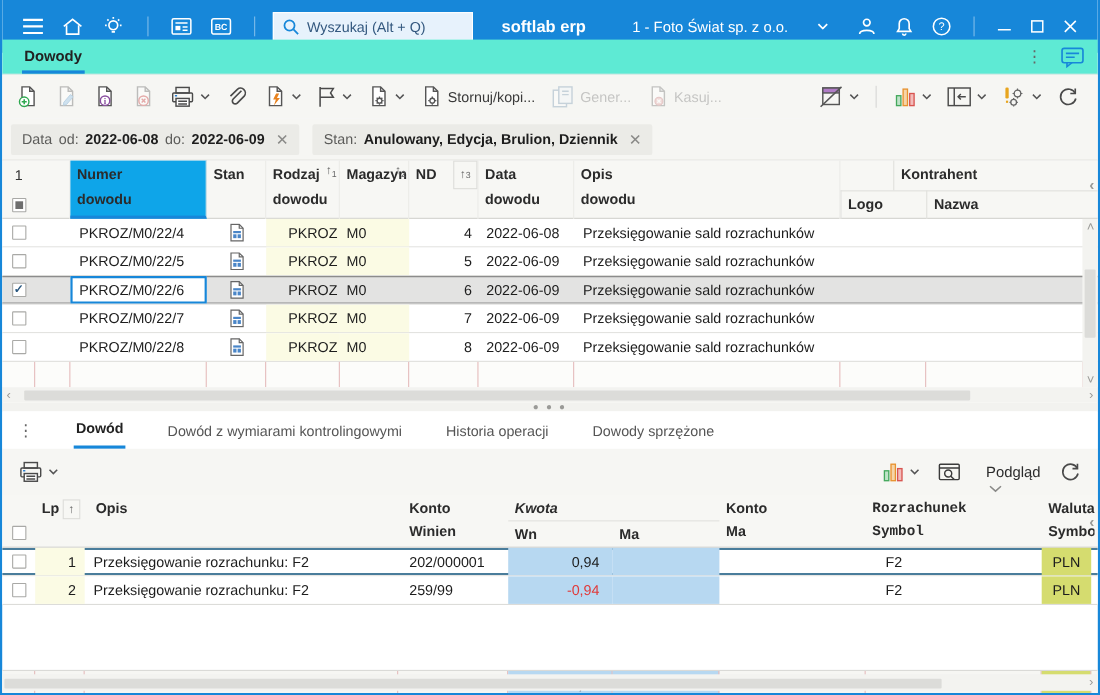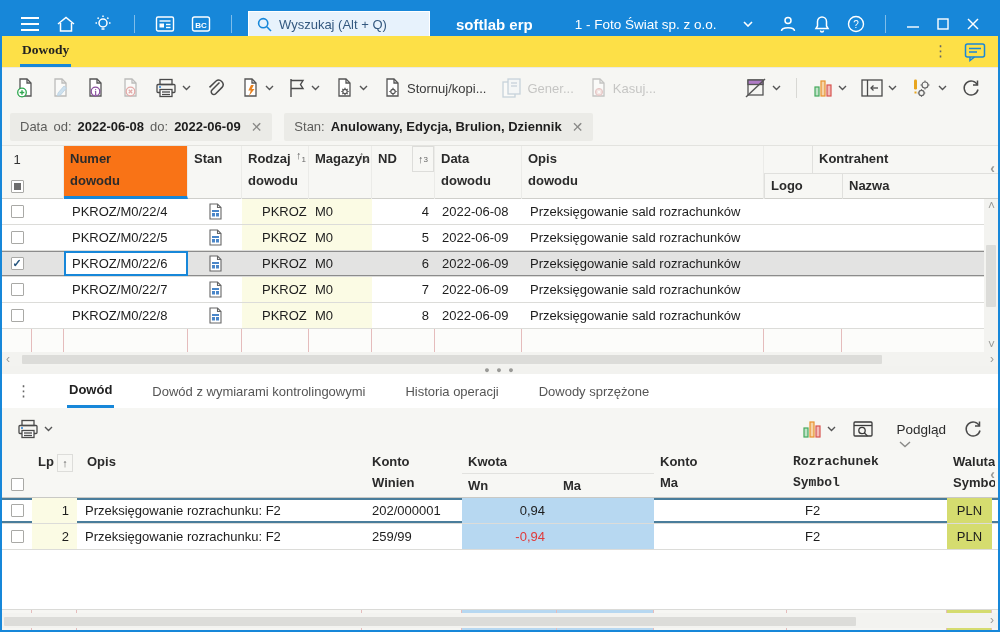--- a/index.html
+++ b/index.html
@@ -16,22 +16,22 @@
   .tb-ic{margin:0 8px;cursor:pointer;}
   .searchbox{display:flex;align-items:center;gap:7px;width:182px;height:26px;background:#e7f2fc;
              border:1px solid #ffffff;box-sizing:border-box;padding:0 8px;margin-left:4px;}
   .searchbox span{font-size:13px;color:#33587f;white-space:nowrap;}
   .appname{color:#fff;font-size:15px;font-weight:700;margin-left:26px;white-space:nowrap;}
   .company{display:flex;align-items:center;gap:26px;margin-left:42px;color:#fff;font-size:13.5px;cursor:pointer;white-space:nowrap;}
   .tb-right{margin-left:auto;display:flex;align-items:center;}
   .winbtn{width:30px;height:28px;display:flex;align-items:center;justify-content:center;cursor:pointer;}
 
   
-  .viewtabs{position:absolute;left:0;top:36px;right:0;height:32px;background:#fde047;
-            border-bottom:1px solid #e9e9e6;display:flex;align-items:stretch;box-sizing:border-box;font-family:Liberation Serif, serif;}
+  .viewtabs{position:absolute;left:0;top:36px;right:0;height:32px;background:#5eead4;
+            border-bottom:1px solid #e9e9e6;display:flex;align-items:stretch;box-sizing:border-box;}
   .vtab{margin-left:18px;display:flex;align-items:center;font-size:13.5px;font-weight:700;color:#222;
         border-bottom:3px solid #1787d9;padding:0 2px;cursor:pointer;}
   .vt-right{margin-left:auto;display:flex;align-items:center;gap:16px;padding-right:12px;}
   .vt-dots{color:#666;font-size:15px;cursor:pointer;line-height:1;}
 
   
   .toolbar{position:absolute;left:0;top:68px;right:0;height:40px;background:#f6f6f3;
            display:flex;align-items:center;padding:0 10px;box-sizing:border-box;gap:9px;}
   .tbtn{display:flex;align-items:center;gap:4px;cursor:pointer;padding:2px;}
   .tbtn .lbl{font-size:13px;color:#3a3a3a;white-space:nowrap;}
@@ -48,21 +48,21 @@
   .chip .k{color:#5c5c5a;}
   .chip .v{color:#1d1d1d;font-weight:700;}
   .chip .x{color:#8a8a88;font-size:14px;margin-left:4px;cursor:pointer;}
 
   
   .mcols{display:grid;grid-template-columns:30px 32px 124px 54px 67px 63px 63px 87px 242px 78px 143px 1fr;}
   .mheader{position:absolute;left:0;top:146px;right:0;height:53px;background:#f7f7f4;
            border-bottom:1px solid #cfcfcb;box-sizing:border-box;font-size:13px;font-weight:700;color:#2b2b2b;}
   .mheader .hc{padding:5px 0 0 6px;box-sizing:border-box;border-right:1px solid #ebebe8;position:relative;cursor:pointer;}
   .mheader .l2{margin-top:7px;}
-  .hc-numer{background:#f97316;border-bottom:3px solid #1787d9;}
+  .hc-numer{background:#0ea5e9;border-bottom:3px solid #1787d9;}
   .sortbox{position:absolute;top:3px;right:2px;font-size:11px;color:#666;font-weight:400;}
   .sortbox sub{font-size:8px;}
   .ndbox{position:absolute;top:0;right:0;width:22px;height:26px;border:1px solid #ddddda;background:#f7f7f4;
          display:flex;align-items:center;justify-content:center;font-size:11px;color:#666;font-weight:400;box-sizing:border-box;}
   .ndbox sub{font-size:8px;}
   .grp-label{padding:5px 0 0 6px;border-left:1px solid #e0e0dd;box-sizing:border-box;margin-left:48px;}
   .grp-sub{border-top:1px solid #e0e0dd;padding:4px 0 0 6px;box-sizing:border-box;}
   .grp-sub.nz{border-left:1px solid #e0e0dd;}
   .rowcount{display:flex;align-items:flex-start;justify-content:center;padding-top:6px;font-weight:400;color:#333;}
   .hchk{display:flex;align-items:center;justify-content:center;}
@@ -760,21 +760,21 @@
     <div class="hc" style="grid-column:2;grid-row:1;">
       <span>Lp</span><span class="lpsort">↑</span>
     </div>
     <div class="hc" style="grid-column:3;grid-row:1;padding-left:10px;">
       <span>Opis</span>
     </div>
     <div class="hc" style="grid-column:4;grid-row:1/3;padding-left:10px;">
       <div>Konto</div>
       <div class="l2">Winien</div>
     </div>
-    <div class="kwota-grp" style="grid-column:5/7;grid-row:1;">
+    <div class="kwota-grp" style="grid-column:5/7;grid-row:1;font-style:italic;">
       <span>Kwota</span>
     </div>
     <div class="ksub" style="grid-column:5;grid-row:2;">
       <span>Wn</span>
     </div>
     <div class="ksub" style="grid-column:6;grid-row:2;">
       <span>Ma</span>
     </div>
     <div class="hc" style="grid-column:7;grid-row:1/3;">
       <div>Konto</div>

